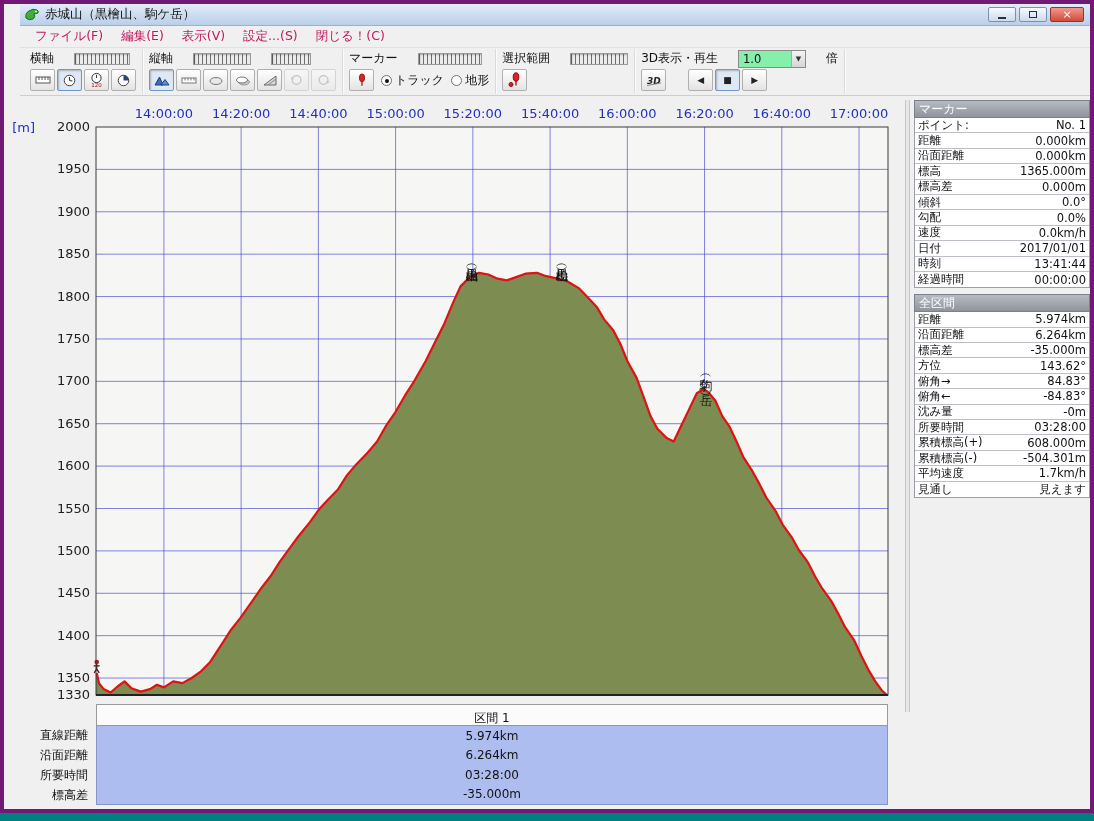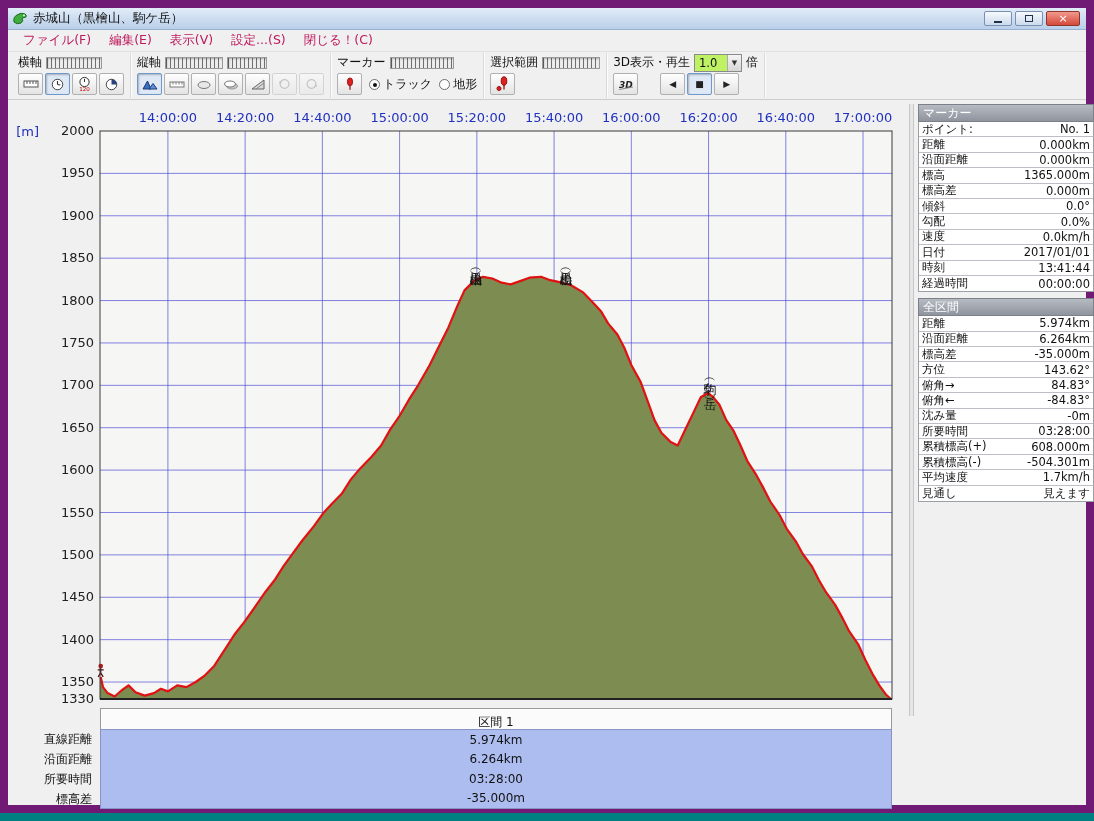--- a/index.html
+++ b/index.html
@@ -4,21 +4,21 @@
 <style>
   * { box-sizing: border-box; margin: 0; padding: 0; }
   html,body { width: 1094px; height: 821px; }
   body {
     background: #008080;
     font-family: "DejaVu Sans", "Liberation Sans", sans-serif;
     position: relative; overflow: hidden;
   }
   .window {
     position: absolute; left: 0; top: 0; width: 1094px; height: 813px;
-    background: #f0f0f0; border: 8px solid #701a75;
+    background: #f0f0f0; border: 4px solid #701a75; padding-left: 16px;
   }
   
   .titlebar {
     height: 22px; background: linear-gradient(#e2ecf8, #b9cfe9);
     display: flex; align-items: center; padding: 0 4px; gap: 5px;
     border-bottom: 1px solid #9ab2d2;
   }
   .title { font-size: 12.5px; color: #101010; }
   .tb-buttons { margin-left: auto; display: flex; gap: 3px; padding-right: 2px; }
   .cap-btn {
@@ -29,39 +29,39 @@
   }
   .cap-btn.close { width: 34px; background: linear-gradient(#f0988c, #d44a3a); border-color: #8f352a; color: #fff; font-size: 11px; }
   .max-glyph { width: 8px; height: 7px; border: 1px solid #20304a; }
   .min-glyph { width: 8px; height: 2px; background: #20304a; margin-top: 6px; }
   
   .menubar { height: 22px; display: flex; align-items: center; padding: 0 6px; background: #f0f0f0; border-bottom: 1px solid #e0e0e0; }
   .menu-item { font-size: 12.5px; color: #be185d; padding: 2px 9px; }
   
   .toolbar { height: 48px; background: #f0f0f0; border-bottom: 1px solid #cdcdcd; display: flex; padding: 1px 4px; }
   .tb-group { display: flex; flex-direction: column; padding: 1px 6px; border-right: 1px solid #dadada; box-shadow: 1px 0 0 #fbfbfb; }
-  .tb-row  { display: flex; align-items: center; gap: 4px; height: 17px; font-size: 12px; color: #111; }
+  .tb-row  { display: flex; align-items: center; gap: 20px; height: 17px; font-size: 12px; color: #111; }
   .tb-row2 { display: flex; align-items: center; gap: 2px; height: 27px; }
   .stripes {
     height: 12px; border: 1px solid #9a9a9a;
     background: repeating-linear-gradient(90deg, #6f6f6f 0 1px, #ececec 1px 4px);
     box-shadow: inset 1px 1px 2px rgba(0,0,0,.25);
   }
   .tb-btn {
     width: 25px; height: 22px; border: 1px solid #b0b0b0; border-radius: 2px;
     background: linear-gradient(#ffffff, #e3e3e3);
     display: flex; align-items: center; justify-content: center; padding: 0;
   }
   .tb-btn.pressed { background: #dfe9f6; border-color: #6f99cc; box-shadow: inset 1px 1px 2px rgba(0,0,0,.25); }
   .tb-btn.disabled { opacity: .45; }
   .tb-btn .glyph { font-size: 9px; color: #222; line-height: 1; }
   .radio-wrap { display: flex; align-items: center; gap: 3px; font-size: 12px; margin-left: 5px; color: #111; }
   .radio { width: 11px; height: 11px; border-radius: 50%; border: 1px solid #707070; background: #fff; position: relative; display: inline-block; }
   .radio.sel::after { content: ""; position: absolute; left: 3px; top: 3px; width: 4px; height: 4px; border-radius: 50%; background: #111; }
-  .combo { display: flex; width: 48px; height: 18px; border: 1px solid #8a8a8a; background: #bef264; align-items: center; font-size: 11.5px; }
+  .combo { display: flex; width: 68px; height: 18px; border: 1px solid #8a8a8a; background: #86efac; align-items: center; font-size: 11.5px; }
   .combo .cv { flex: 1; padding-left: 4px; color: #111; }
   .combo .ca { width: 14px; height: 100%; background: linear-gradient(#f4f4f4, #d6d6d6); border-left: 1px solid #aaa; display: flex; align-items: center; justify-content: center; font-size: 7px; color: #333; }
   .unit-label { font-size: 12px; color: #111; }
   .gap18 { width: 18px; }
   
   #chart-svg { position: absolute; left: 0; top: 96px; }
   #peaks { position: absolute; left: 0; top: 96px; width: 900px; height: 606px; pointer-events: none; }
   .peak-label { position: absolute; writing-mode: vertical-rl; font-size: 12.5px; color: #101010; transform: translateY(-100%); }
   
   .section-header {

